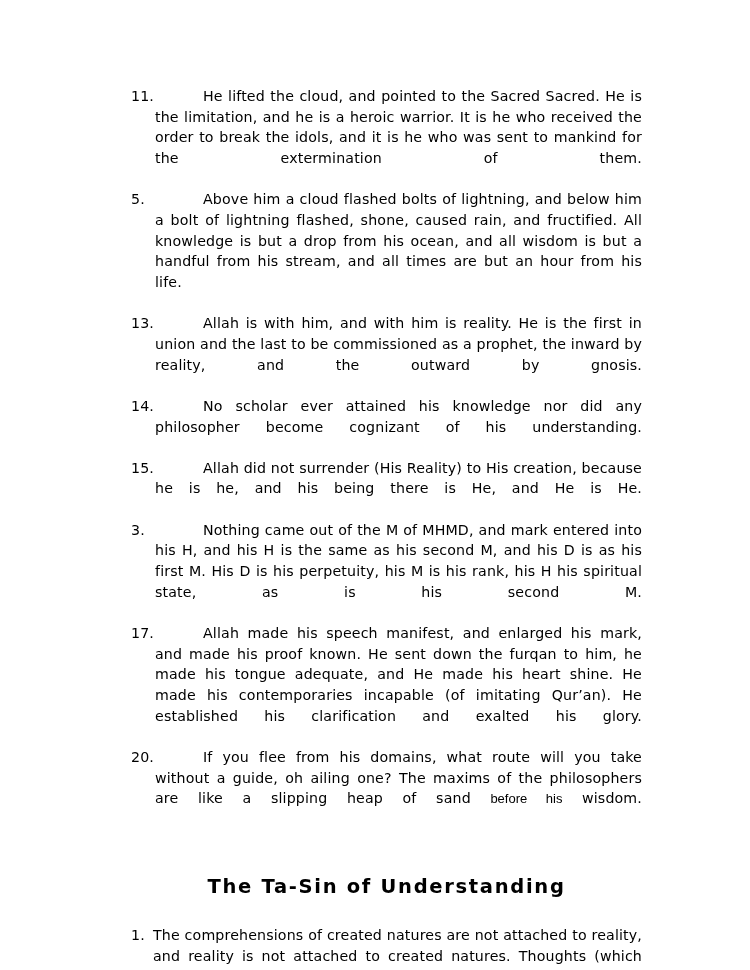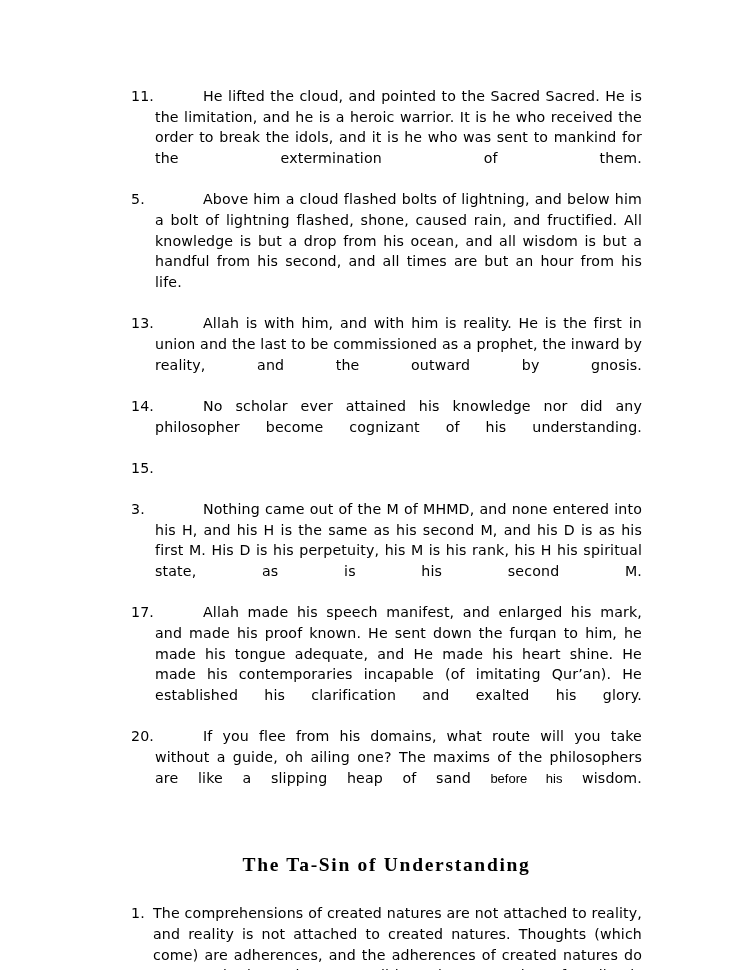--- a/index.html
+++ b/index.html
@@ -62,21 +62,20 @@
     font-weight: bold;
     font-size: 19.5px;
     letter-spacing: 1.7px;
     margin: 0;
     padding: 0;
     white-space: nowrap;
   }
   .heading-block {
     margin-top: 45px;
     margin-bottom: 27px;
-    font-family: Liberation Serif, serif;
   }
 
   
   .hang-list {
     margin: 0;
     padding: 0;
     list-style: none;
   }
   .hang-item {
     position: relative;
@@ -113,33 +112,33 @@
 <body>
 
 <div class="page">
   <div class="content">
 
     <ul class="tab-list">
       <li class="tab-item">
         <span class="marker">11.</span><span class="lead-gap"></span><span>He lifted the cloud, and pointed to the Sacred Sacred. He is the limitation, and he is a heroic warrior. It is he who received the order to break the idols, and it is he who was sent to mankind for the extermination of them.</span>
       </li>
       <li class="tab-item">
-        <span class="marker">5.</span><span class="lead-gap"></span><span>Above him a cloud flashed bolts of lightning, and below him a bolt of lightning flashed, shone, caused rain, and fructified. All knowledge is but a drop from his ocean, and all wisdom is but a handful from his second, and all times are but an hour from his life.</span>
+        <span class="marker">5.</span><span class="lead-gap"></span><span>Above him a cloud flashed bolts of lightning, and below him a bolt of lightning flashed, shone, caused rain, and fructified. All knowledge is but a drop from his ocean, and all wisdom is but a handful from his stream, and all times are but an hour from his life.</span>
       </li>
       <li class="tab-item">
         <span class="marker">13.</span><span class="lead-gap"></span><span>Allah is with him, and with him is reality. He is the first in union and the last to be commissioned as a prophet, the inward by reality, and the outward by gnosis.</span>
       </li>
       <li class="tab-item">
         <span class="marker">14.</span><span class="lead-gap"></span><span>No scholar ever attained his knowledge nor did any philosopher become cognizant of his understanding.</span>
       </li>
       <li class="tab-item">
-        <span class="marker">15.</span><span class="lead-gap"></span>
+        <span class="marker">15.</span><span class="lead-gap"></span><span>Allah did not surrender (His Reality) to His creation, because he is he, and his being there is He, and He is He.</span>
       </li>
       <li class="tab-item">
-        <span class="marker">3.</span><span class="lead-gap"></span><span>Nothing came out of the M of MHMD, and none entered into his H, and his H is the same as his second M, and his D is as his first M. His D is his perpetuity, his M is his rank, his H his spiritual state, as is his second M.</span>
+        <span class="marker">3.</span><span class="lead-gap"></span><span>Nothing came out of the M of MHMD, and mark entered into his H, and his H is the same as his second M, and his D is as his first M. His D is his perpetuity, his M is his rank, his H his spiritual state, as is his second M.</span>
       </li>
       <li class="tab-item">
         <span class="marker">17.</span><span class="lead-gap"></span><span>Allah made his speech manifest, and enlarged his mark, and made his proof known. He sent down the furqan to him, he made his tongue adequate, and He made his heart shine. He made his contemporaries incapable (of imitating Qur’an). He established his clarification and exalted his glory.</span>
       </li>
       <li class="tab-item">
         <span class="marker">20.</span><span class="lead-gap"></span><span>If you flee from his domains, what route will you take without a guide, oh ailing one? The maxims of the philosophers are like a slipping heap of sand </span><span class="alt-face">before his</span><span> wisdom.</span>
       </li>
     </ul>
 
     <div class="heading-block">

